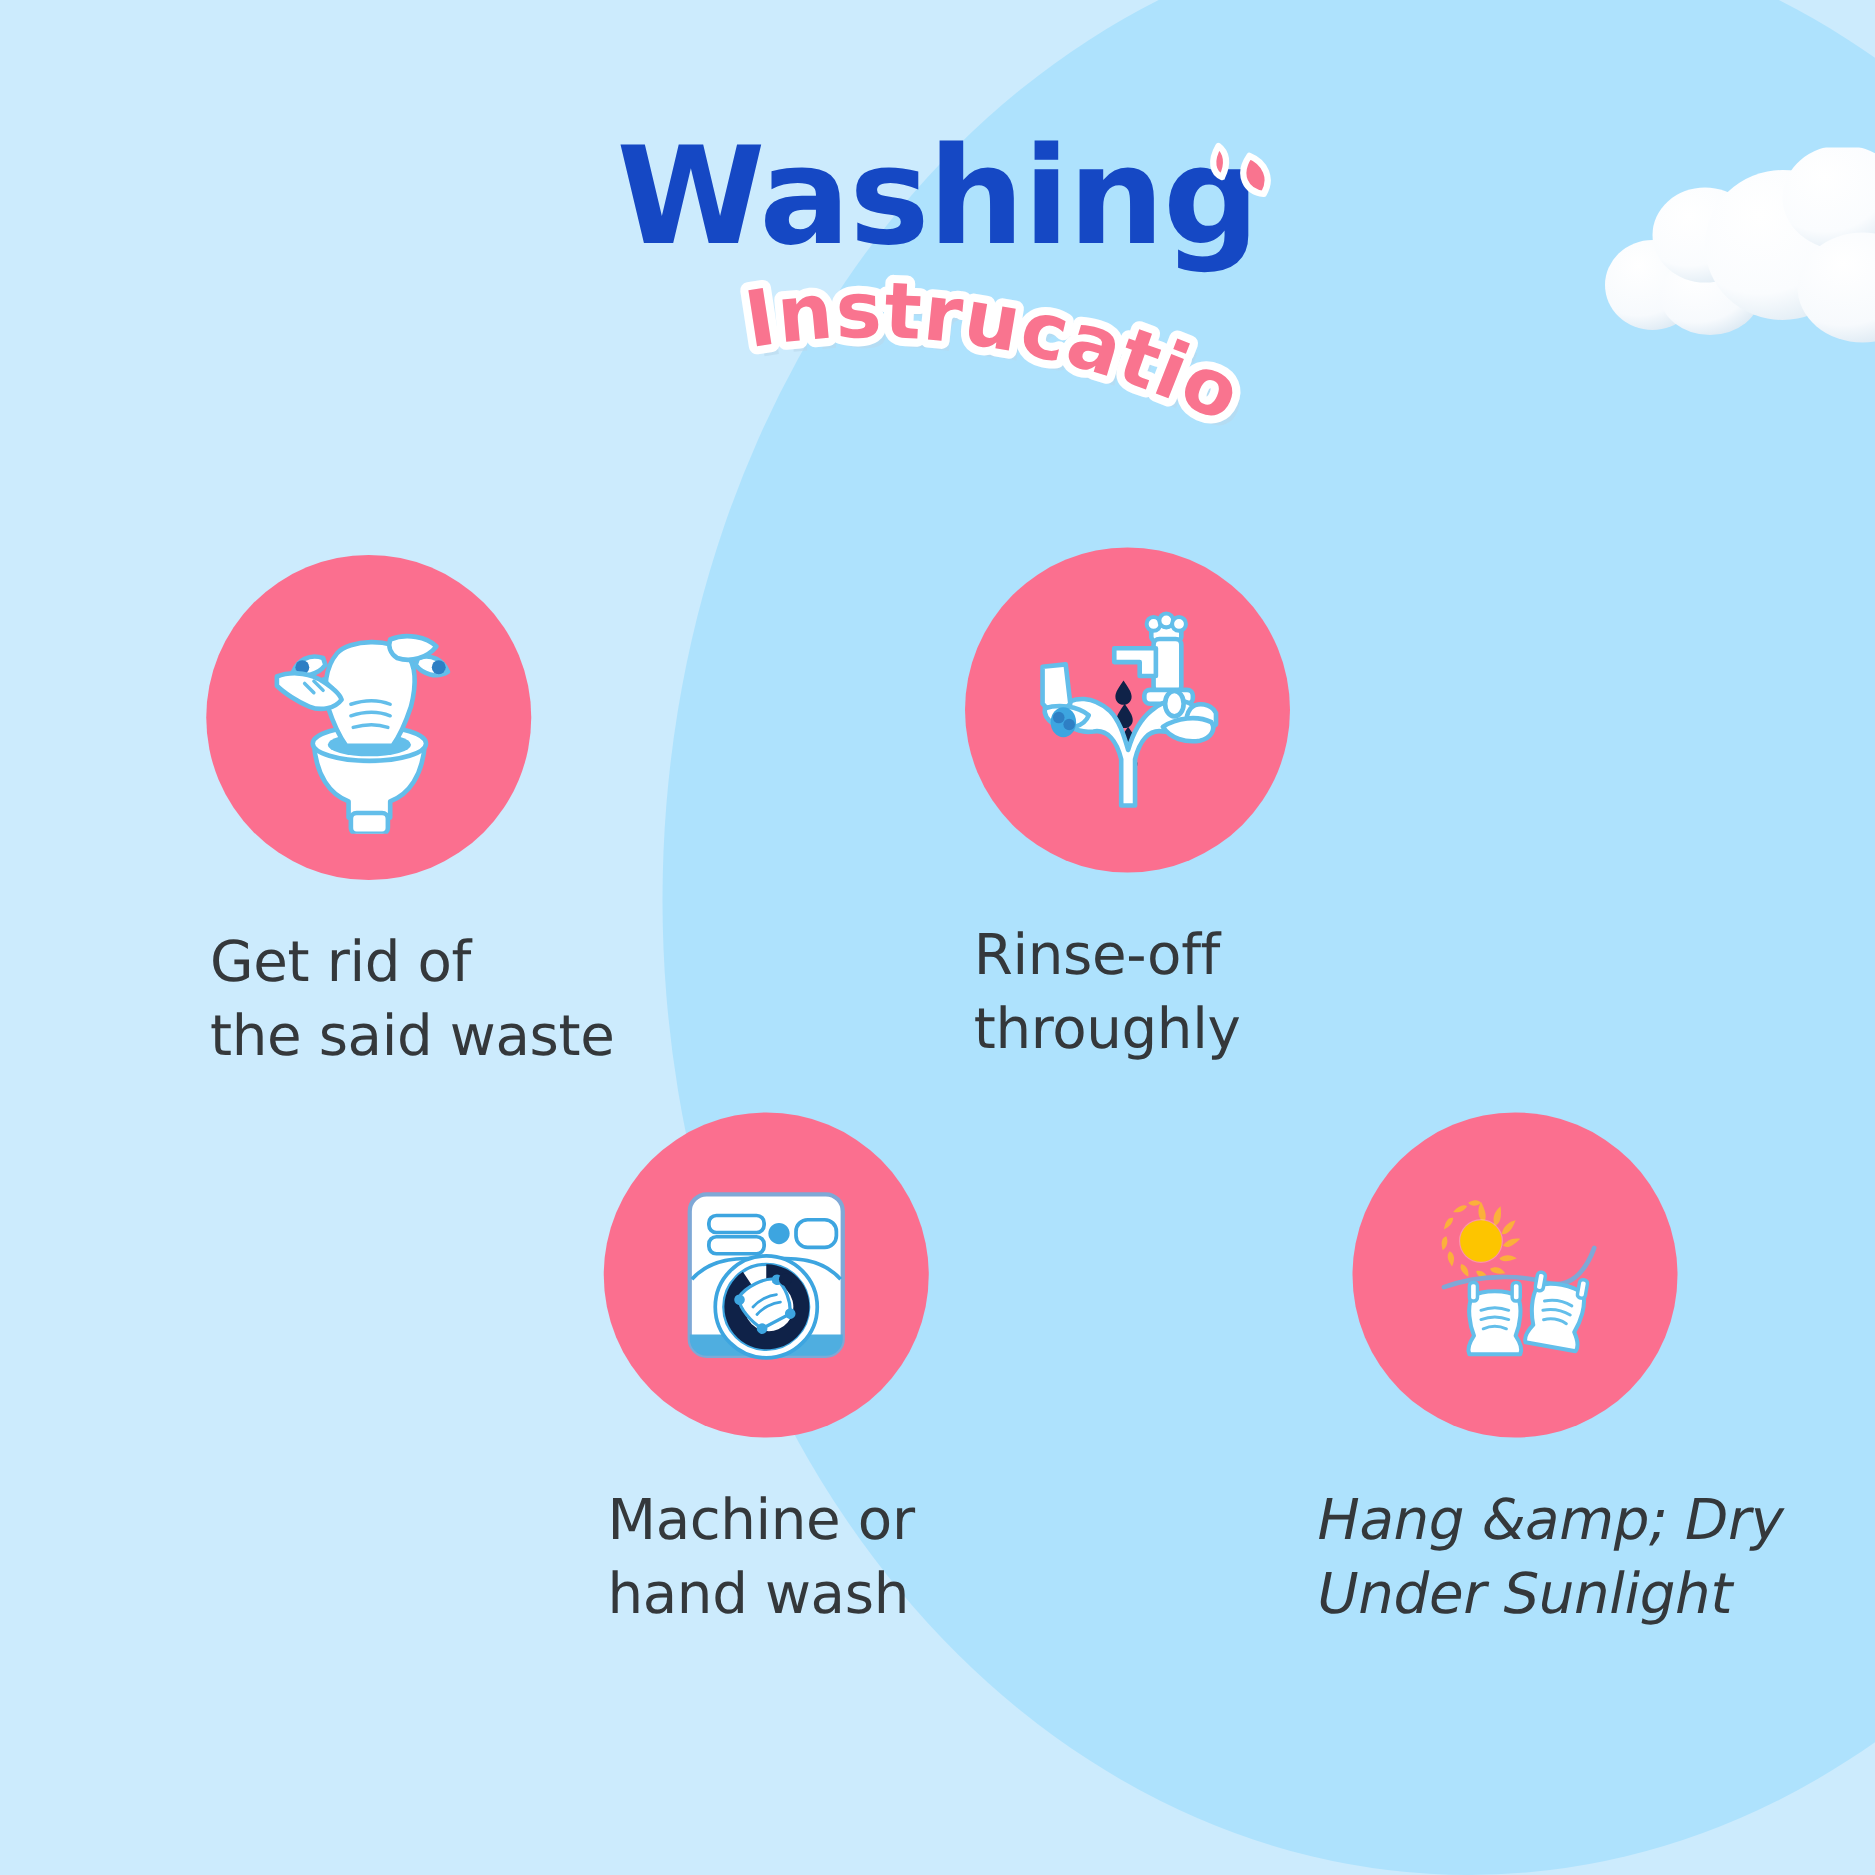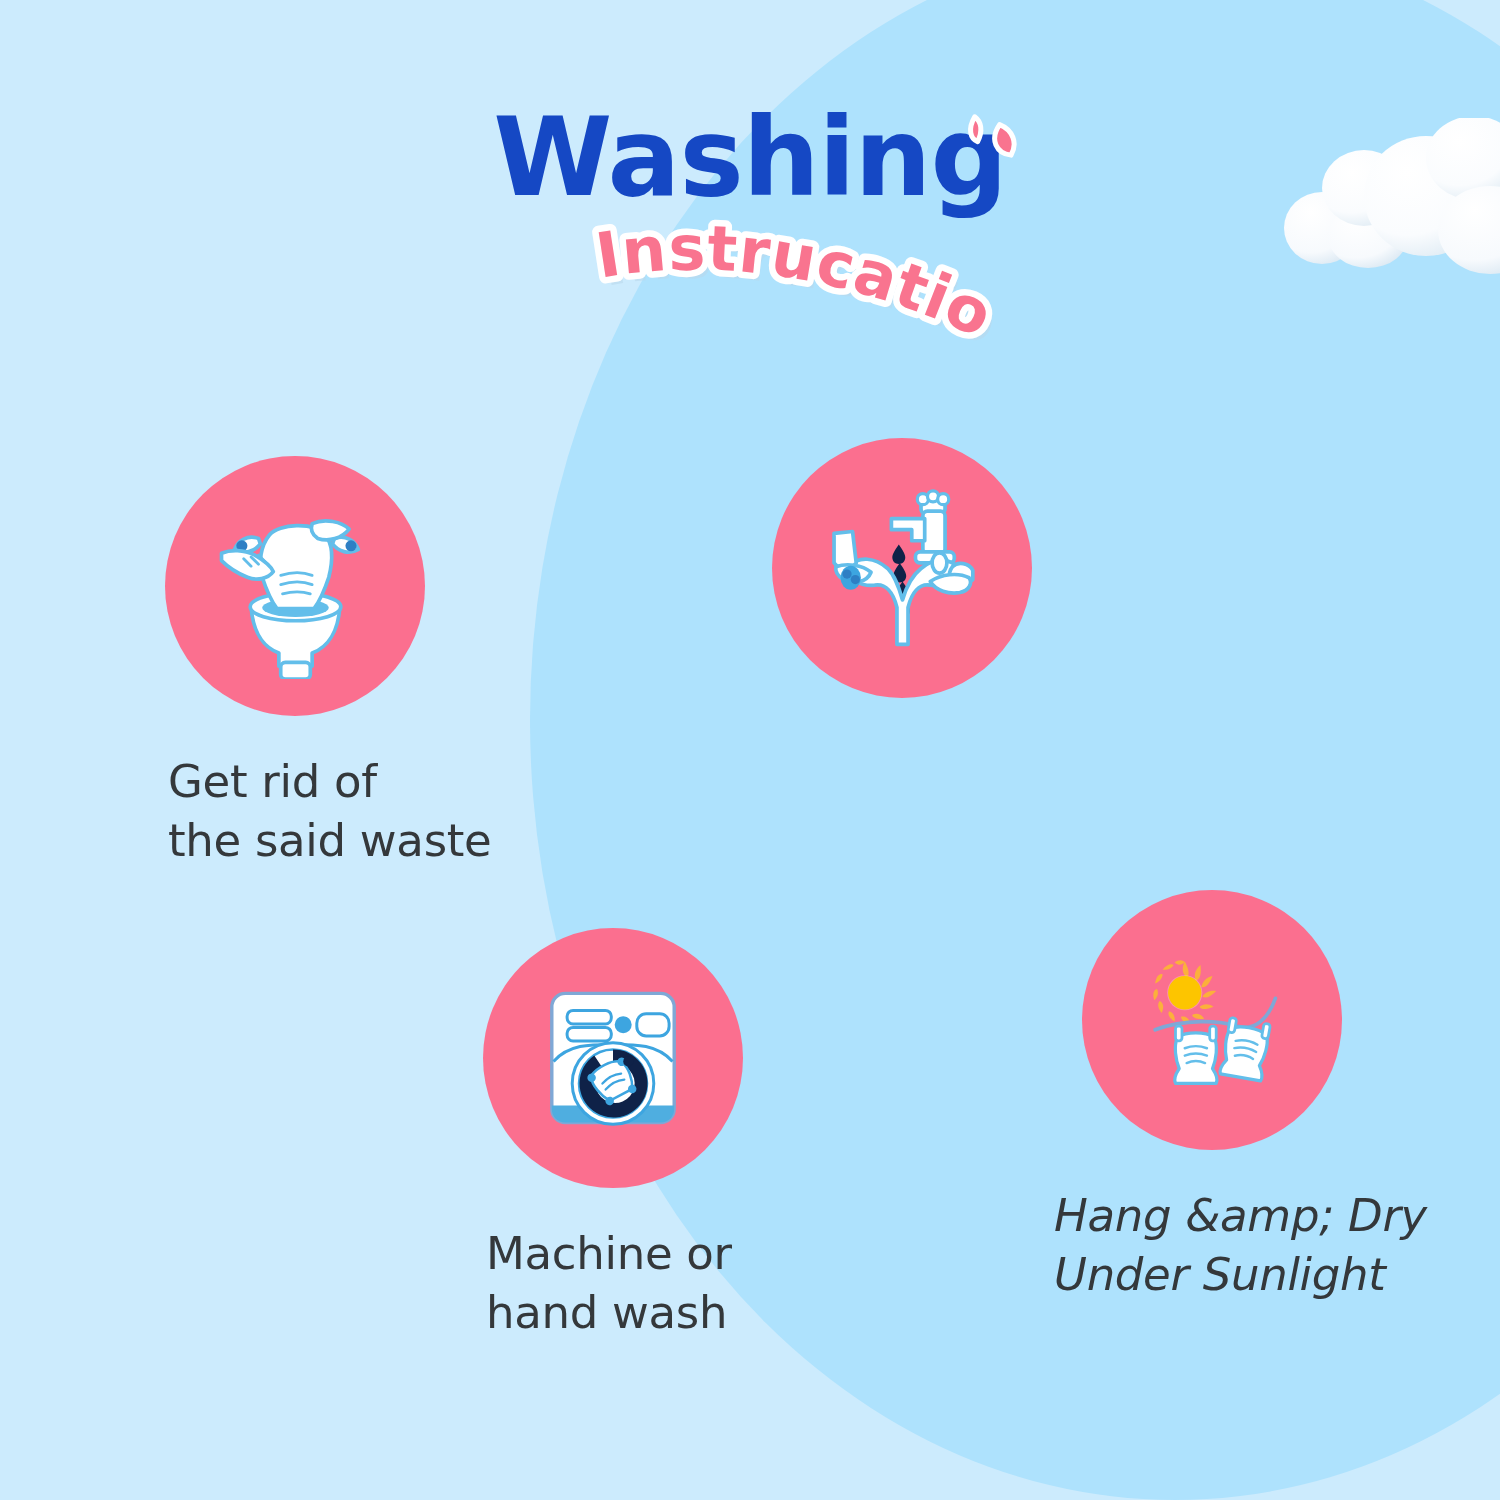--- a/index.html
+++ b/index.html
@@ -126,27 +126,27 @@
     font-family: "DejaVu Sans", sans-serif;
     font-size: 45px;
     font-weight: 400;
     line-height: 1.32;
     color: #34383B;
     white-space: pre-line;
     letter-spacing: -0.3px;
   }
 
   
-  #step-1 { left: 165px; top: 456px; }
+  #step-1 { left: 165px; top: 444px; }
   #step-1 .step-label { margin-left: 3px; }
 
   #step-2 { left: 772px; top: 438px; }
   #step-2 .step-label { margin-left: 7px; }
 
-  #step-3 { left: 483px; top: 928px; }
+  #step-3 { left: 483px; top: 890px; }
   #step-3 .step-label { margin-left: 3px; }
 
   #step-4 { left: 1082px; top: 890px; font-style: italic; }
   #step-4 .step-label { margin-left: -28px; }
 </style>
 </head>
 <body>
 
 <div id="poster">
 
@@ -267,20 +267,22 @@
           <ellipse cx="44" cy="108" rx="11" ry="13" fill="#3DA5E0"></ellipse>
           <circle cx="40" cy="104" r="5" fill="#2E7FC4"></circle>
           <circle cx="49" cy="110" r="5" fill="#2E7FC4"></circle>
 
           <path d="M176 110 L158 122 C150 116 148 104 154 96 C160 90 172 92 176 100 Z" fill="#FFFFFF" stroke="#63BEEA" stroke-width="4" stroke-linejoin="round"></path>
           <path d="M130 112 C142 104 160 102 172 108 C176 114 172 122 162 124 C150 126 136 122 130 112 Z" fill="#FFFFFF" stroke="#63BEEA" stroke-width="4" stroke-linejoin="round"></path>
           <ellipse cx="140" cy="92" rx="8" ry="11" fill="#FFFFFF" stroke="#63BEEA" stroke-width="4"></ellipse>
         </g>
       </svg>
     </div>
+    <div class="step-label">Rinse-off
+throughly</div>
   </div>
 
   <div class="step" id="step-3">
     <div class="badge">
       <svg viewBox="0 0 200 200" width="170" height="170" aria-hidden="true">
 
         <rect x="28" y="24" width="144" height="152" rx="16" fill="#FFFFFF" stroke="#7FA8D6" stroke-width="4"></rect>
 
         <path d="M28 156 L172 156 L172 160 C172 169 165 176 156 176 L44 176 C35 176 28 169 28 160 Z" fill="#4FAEE0"></path>
 

